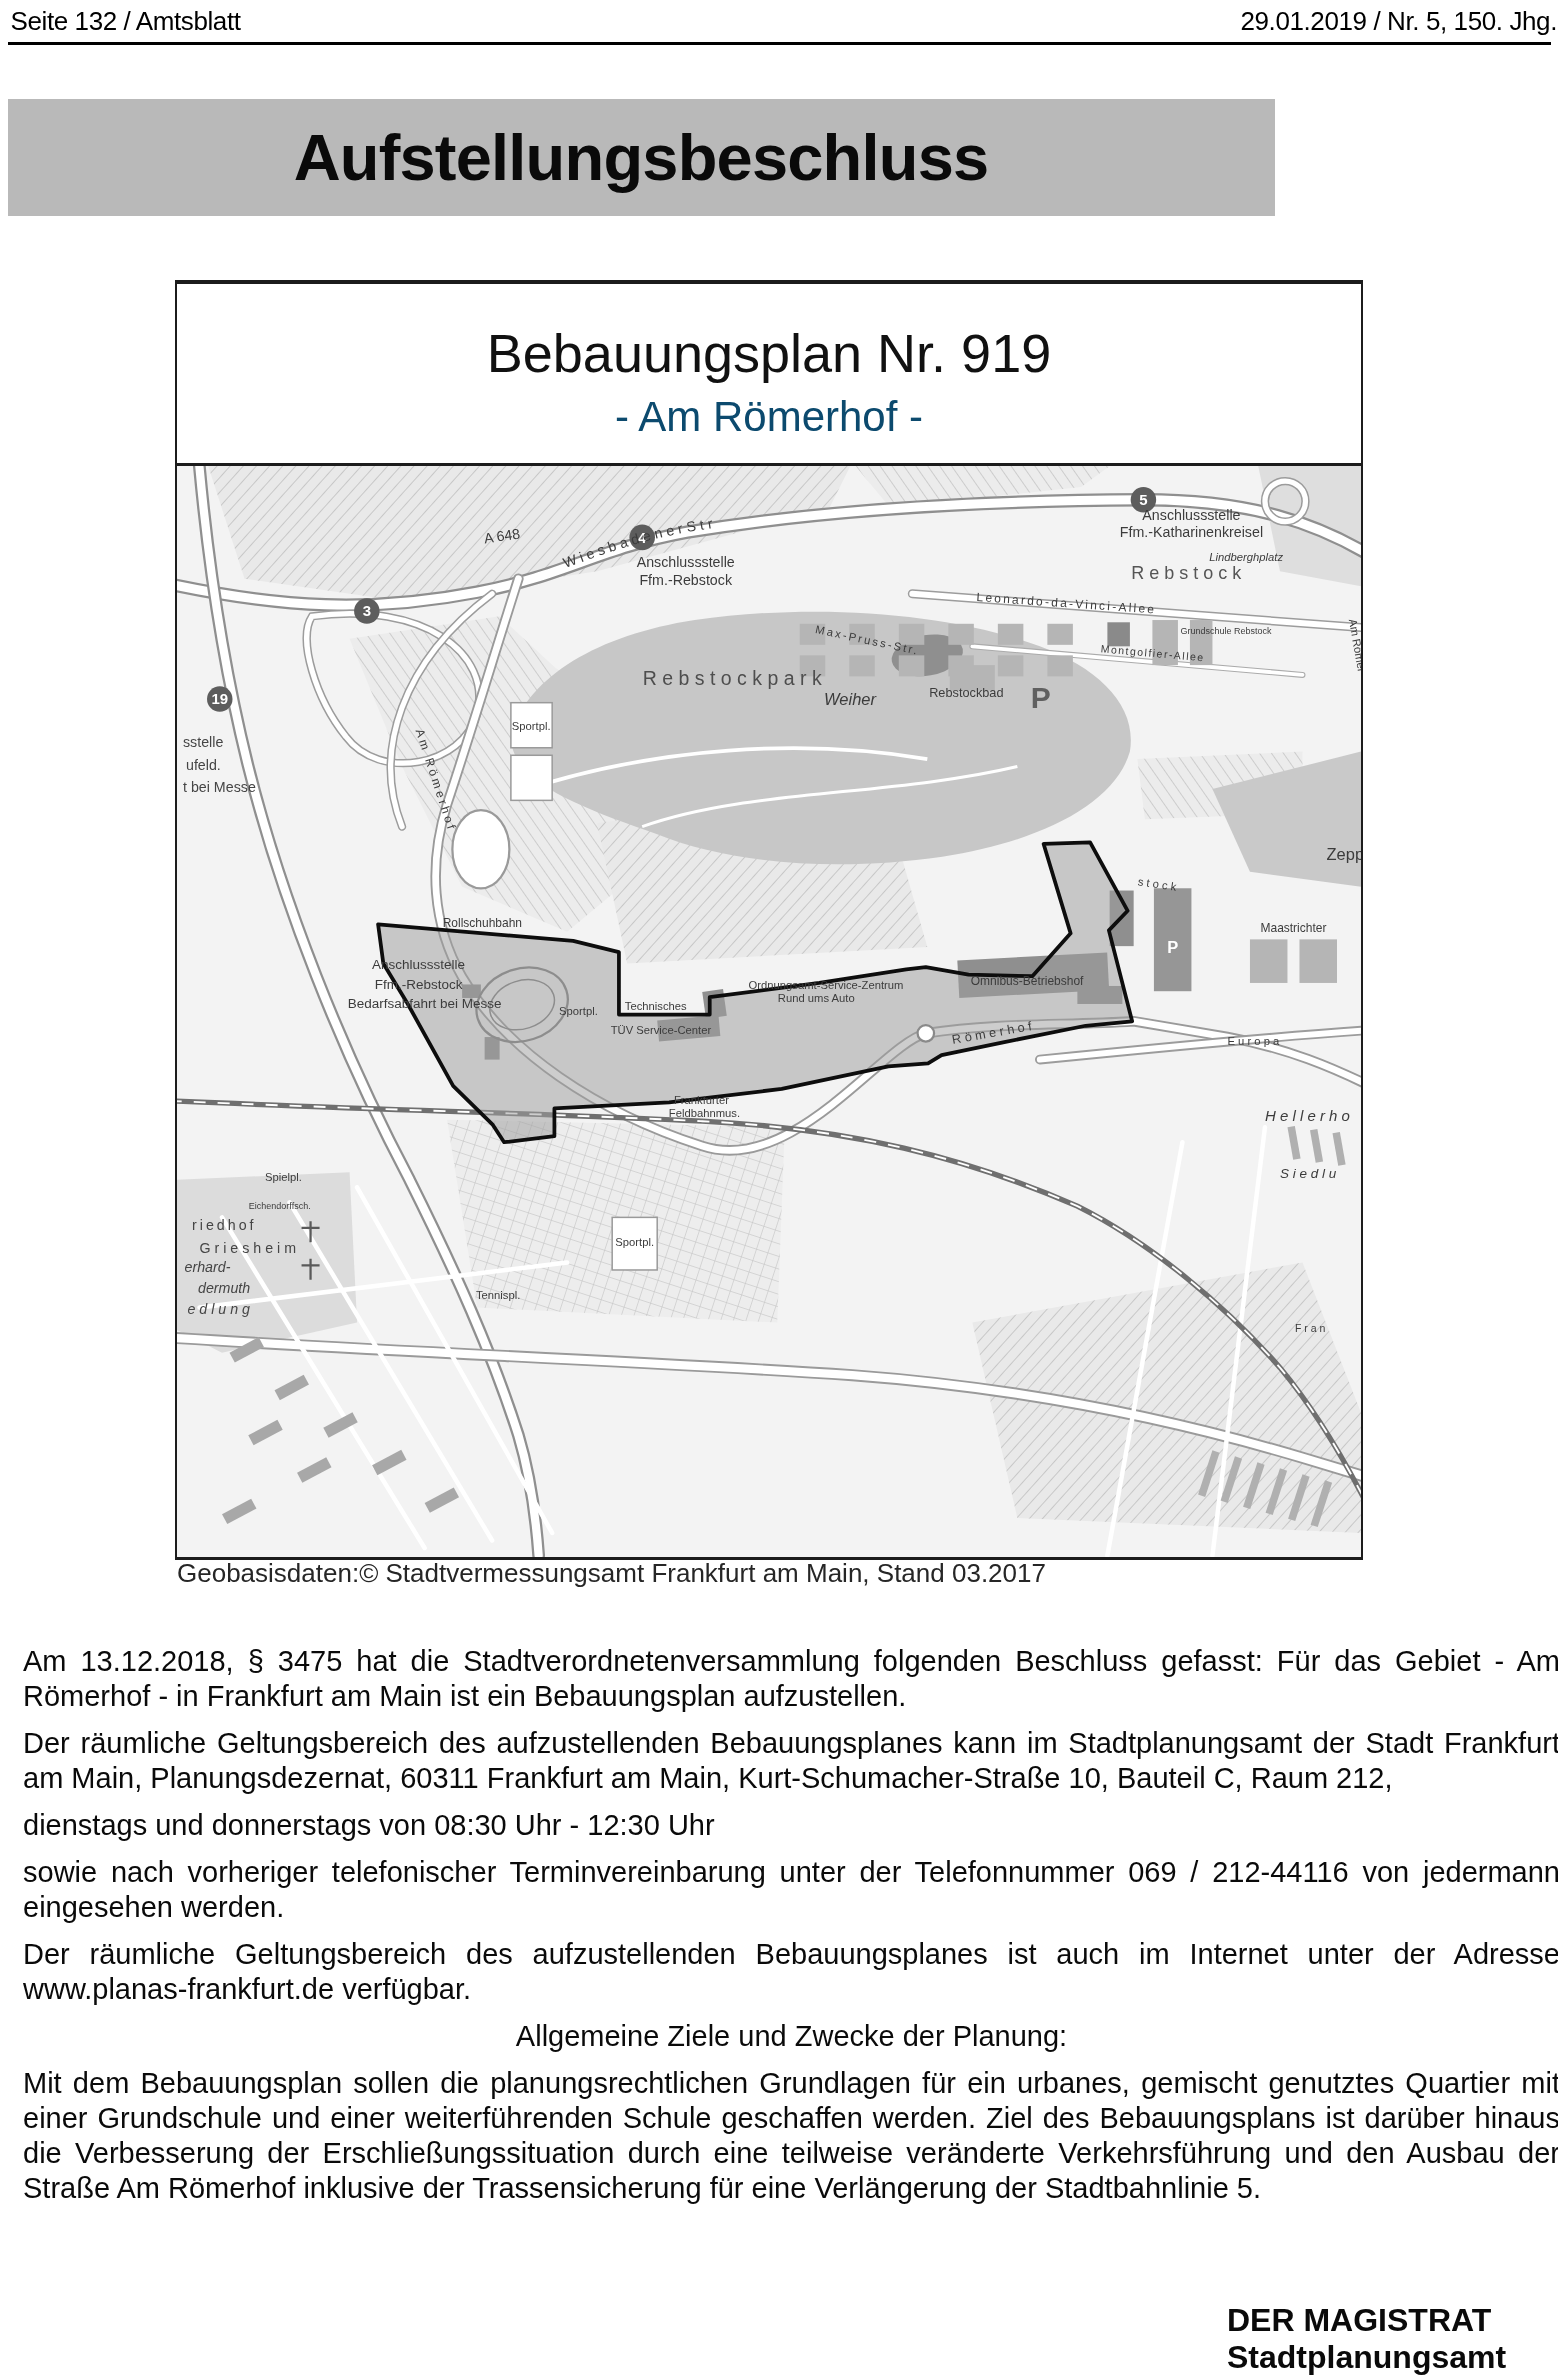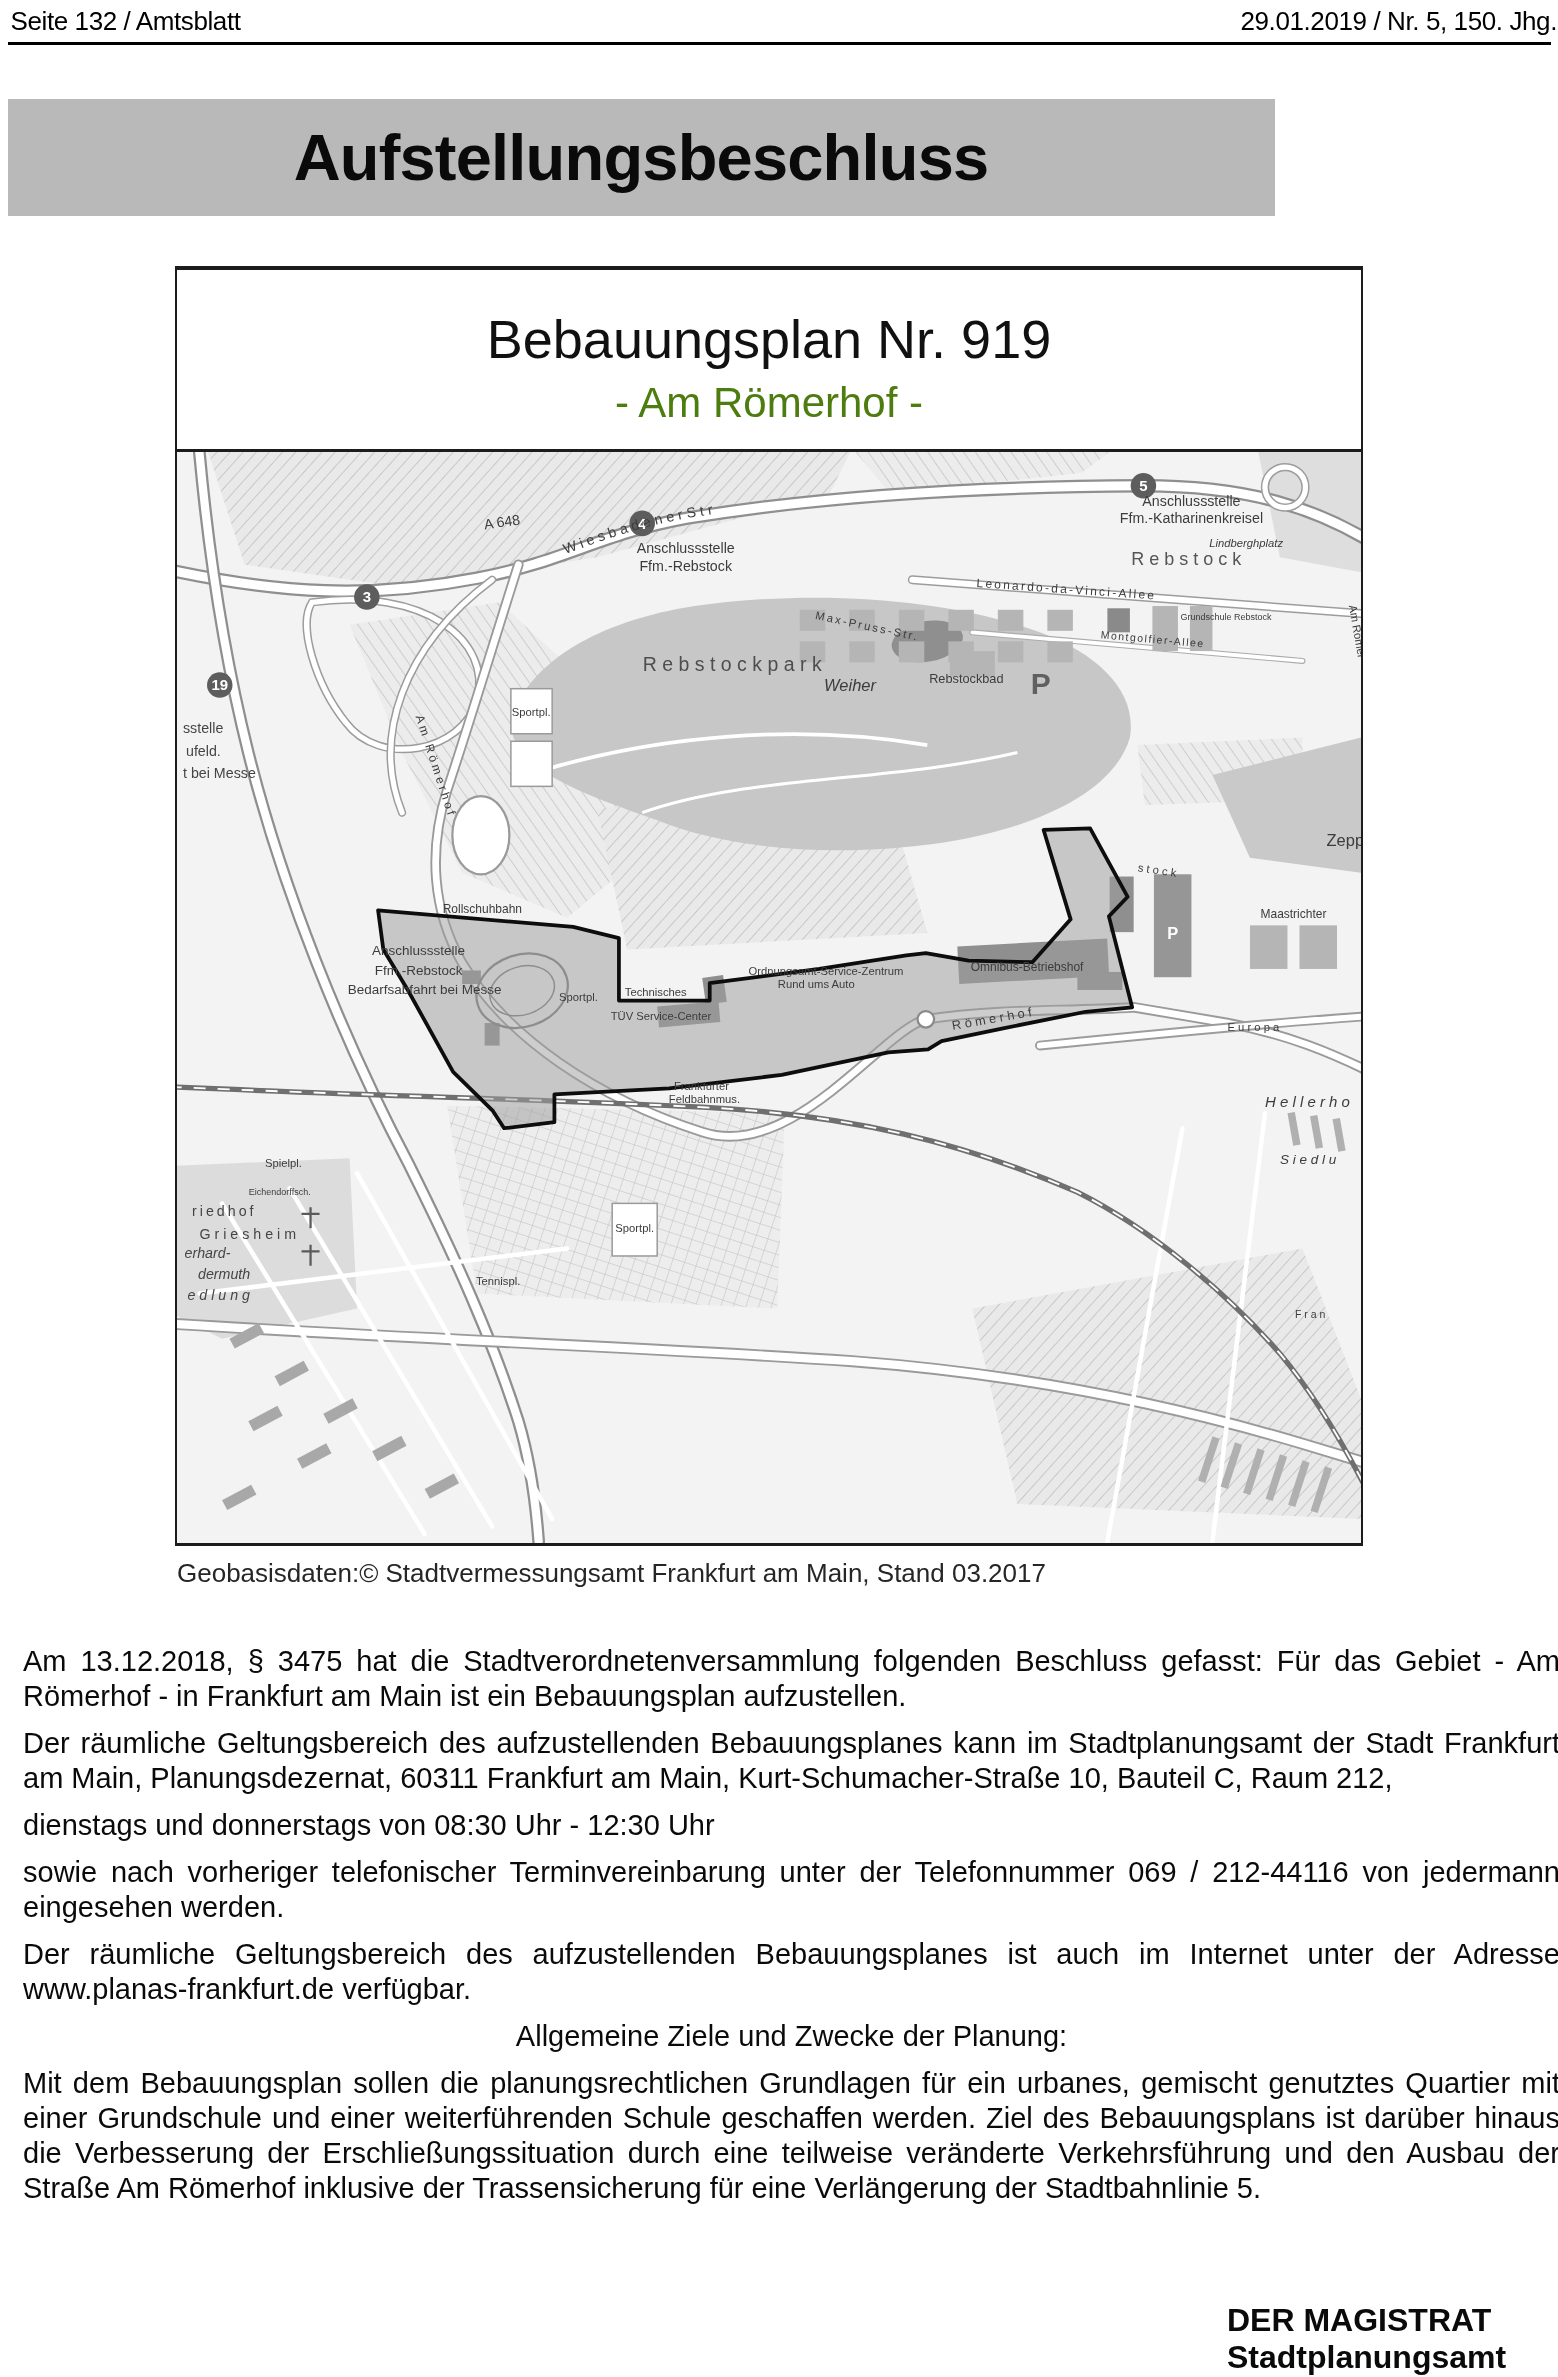--- a/index.html
+++ b/index.html
@@ -9,25 +9,25 @@
   }
   
   .hdr-left{position:absolute;left:10.5px;top:6px;font-size:26px;letter-spacing:-0.4px;}
   .hdr-right{position:absolute;right:1px;top:6px;font-size:26px;letter-spacing:-0.4px;}
   .hdr-rule{position:absolute;left:7.5px;right:7.5px;top:42px;height:3px;background:#000;}
   
   .banner{position:absolute;left:7.5px;top:99px;width:1267px;height:117px;background:#b9b9b9;
           display:flex;align-items:center;justify-content:center;}
   .banner-title{font-size:65px;font-weight:bold;letter-spacing:-0.8px;color:#0a0a0a;}
   
-  .map-frame{position:absolute;left:175px;top:266px;width:1184px;
+  .map-frame{position:absolute;left:175px;top:280px;width:1184px;
              border:2.3px solid #1c1c1c;border-top-width:4.5px;border-bottom-width:3px;background:#fff;}
   .map-titlebox{height:179px;border-bottom:3px solid #1c1c1c;text-align:center;}
   .map-title1{font-size:54px;color:#111;padding-top:38px;letter-spacing:0;}
-  .map-title2{font-size:42px;color:#4d7c0f;padding-top:9px;}
+  .map-title2{font-size:42px;color:#0c4a6e;padding-top:9px;}
   .map-canvas{display:block;}
   
   text{font-family:"Liberation Sans", sans-serif;fill:#3c3c3c;}
   .lbl{font-size:19px;}
   .lbl-sm{font-size:15px;}
   .lbl-xs{font-size:12px;}
   .lbl-it{font-style:italic;}
   .lbl-district{font-size:24px;fill:#555;}
   .lbl-park{font-size:26px;fill:#4e4e4e;}
   .lbl-frag{font-size:19px;fill:#454545;}

